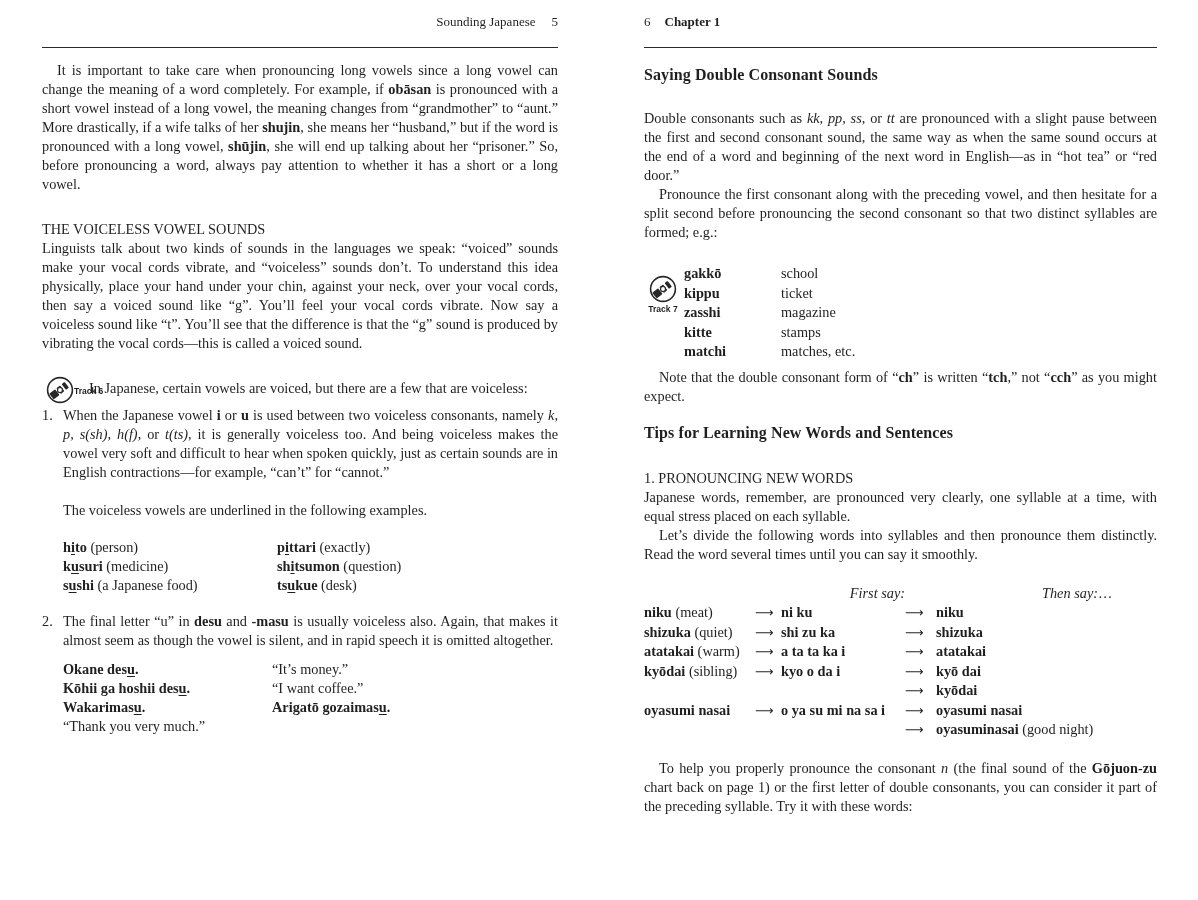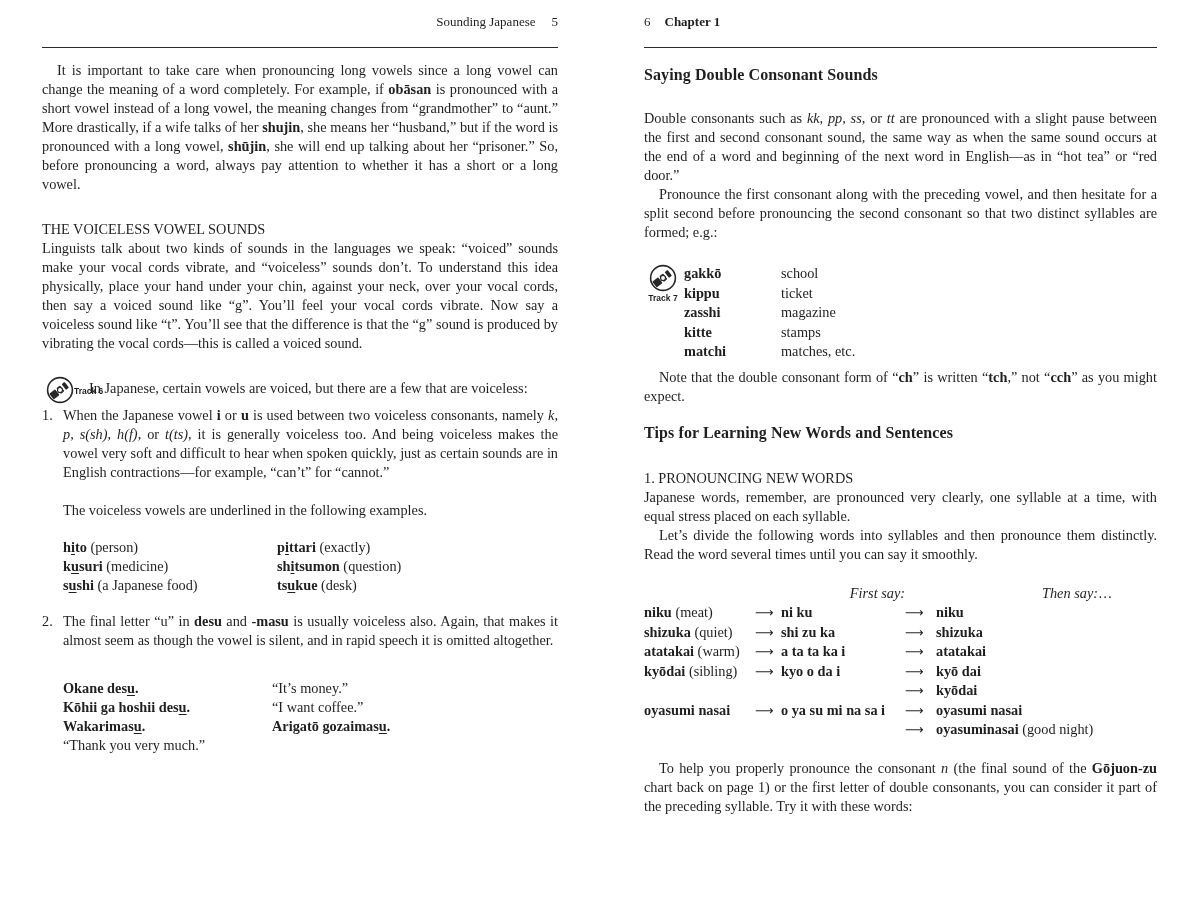--- a/index.html
+++ b/index.html
@@ -43,31 +43,31 @@
   .icon-wrap { flex: none; width: 34px; margin-left: 4px; margin-right: 9px; display: flex; align-items: center; margin-top: -3px; }
   .track-label { font-family: "Liberation Sans", sans-serif; font-size: 8.5px; font-weight: bold; line-height: 10px; margin-top: 1px; white-space: nowrap; }
   .audio-row .audio-text { flex: 1; }
 
   .list-item { display: flex; margin-top: 21px; }
   .list-item .num { flex: none; width: 21px; }
   .list-item .item-body { flex: 1; }
   .sub-block { margin-left: 21px; }
   .lp-ex-intro { margin-top: 19px; }
   .ex-grid { margin-top: 18px; display: grid; grid-template-columns: 214px 1fr; }
-  .ex-grid2 { grid-template-columns: 209px 1fr; margin-top: 29px; }
+  .ex-grid2 { grid-template-columns: 209px 1fr; margin-top: 10px; }
   .lp-item2 { margin-top: 17px; }
 
   
   h1.section-title {
     font-size: 16px; line-height: 26px; font-weight: bold;
     margin: 0; margin-top: 14px; letter-spacing: 0.1px;
   }
   .rp-para1 { margin-top: 21px; }
   .vocab-block { position: relative; margin-top: 22px; padding-left: 40px; }
-  .vocab-block .icon-abs { position: absolute; left: 2px; top: 0; display: flex; flex-direction: column; align-items: center; width: 34px; }
+  .vocab-block .icon-abs { position: absolute; left: 2px; top: 11px; display: flex; flex-direction: column; align-items: center; width: 34px; }
   .vocab-grid { display: grid; grid-template-columns: 97px 1fr; line-height: 19.5px; }
   .vocab-grid .term { font-weight: bold; }
   .rp-note { margin-top: 6px; }
   .rp-h2 { margin-top: 34px; }
   .rp-subhead { margin-top: 23px; }
   .syl-table { margin-top: 20px; display: grid; grid-template-columns: 111px 26px 124px 31px 162px 1fr; line-height: 19.5px; }
   .syl-table .hdr { font-style: italic; text-align: right; }
   .syl-table .bold-cell { font-weight: bold; }
   .arrow { font-family: "DejaVu Sans", sans-serif; font-size: 13px; }
   .rp-closing { margin-top: 19px; }

